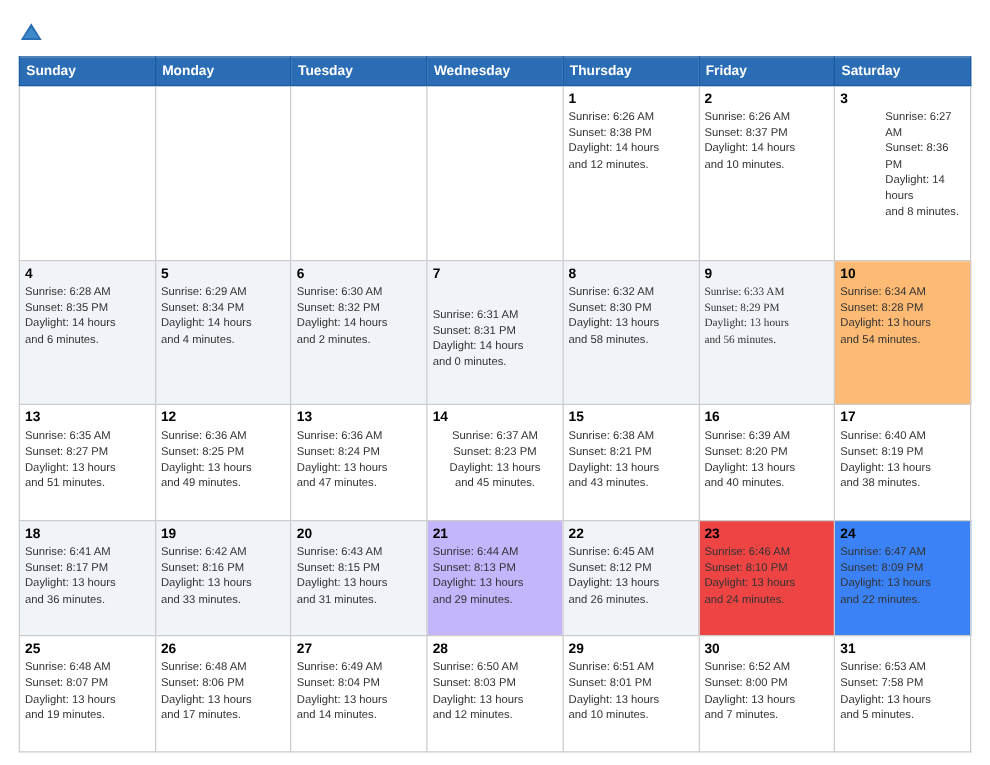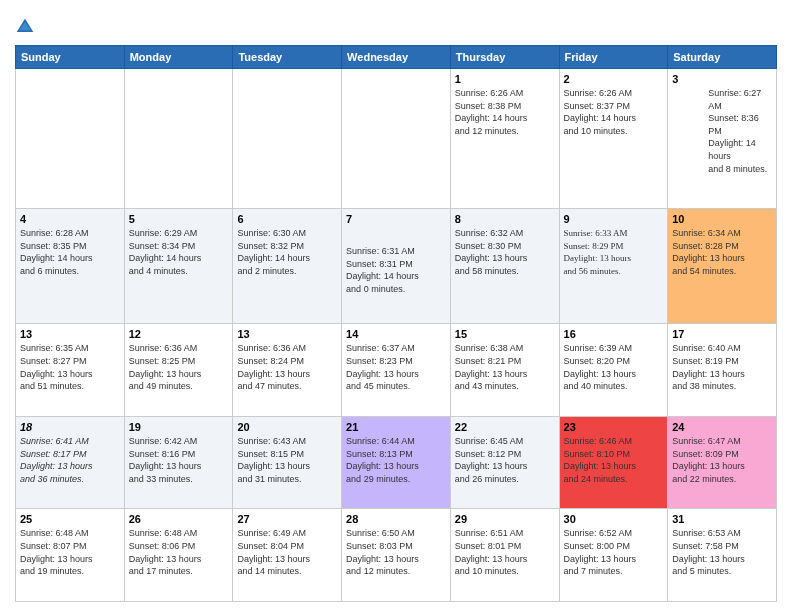--- a/index.html
+++ b/index.html
@@ -230,21 +230,21 @@
           </td>
           <td>
             <span class="day-num">13</span>
             <div class="day-info" style="white-space: pre-line;">Sunrise: 6:36 AM
 Sunset: 8:24 PM
 Daylight: 13 hours
 and 47 minutes.</div>
           </td>
           <td>
             <span class="day-num">14</span>
-            <div class="day-info" style="white-space: pre-line;">Sunrise: 6:37 AM
+            <div class="day-info" style="white-space: pre-line; text-align: center;">Sunrise: 6:37 AM
 Sunset: 8:23 PM
 Daylight: 13 hours
 and 45 minutes.</div>
           </td>
           <td>
             <span class="day-num">15</span>
             <div class="day-info" style="white-space: pre-line;">Sunrise: 6:38 AM
 Sunset: 8:21 PM
 Daylight: 13 hours
 and 43 minutes.</div>
@@ -258,21 +258,21 @@
           </td>
           <td>
             <span class="day-num">17</span>
             <div class="day-info" style="white-space: pre-line;">Sunrise: 6:40 AM
 Sunset: 8:19 PM
 Daylight: 13 hours
 and 38 minutes.</div>
           </td>
         </tr>
         <tr>
-          <td style="background: rgb(240, 244, 248); font-style: italic;">
+          <td style="background: rgb(240, 244, 248);">
             <span class="day-num">18</span>
             <div class="day-info" style="white-space: pre-line;">Sunrise: 6:41 AM
 Sunset: 8:17 PM
 Daylight: 13 hours
 and 36 minutes.</div>
           </td>
           <td style="background: rgb(240, 244, 248);">
             <span class="day-num">19</span>
             <div class="day-info" style="white-space: pre-line;">Sunrise: 6:42 AM
 Sunset: 8:16 PM
@@ -300,21 +300,21 @@
 Daylight: 13 hours
 and 26 minutes.</div>
           </td>
           <td style="background: #ef4444;">
             <span class="day-num">23</span>
             <div class="day-info" style="white-space: pre-line;">Sunrise: 6:46 AM
 Sunset: 8:10 PM
 Daylight: 13 hours
 and 24 minutes.</div>
           </td>
-          <td style="background: #f9a8d4;">
+          <td style="background: #3b82f6;">
             <span class="day-num">24</span>
             <div class="day-info" style="white-space: pre-line;">Sunrise: 6:47 AM
 Sunset: 8:09 PM
 Daylight: 13 hours
 and 22 minutes.</div>
           </td>
         </tr>
         <tr>
           <td>
             <span class="day-num">25</span>

